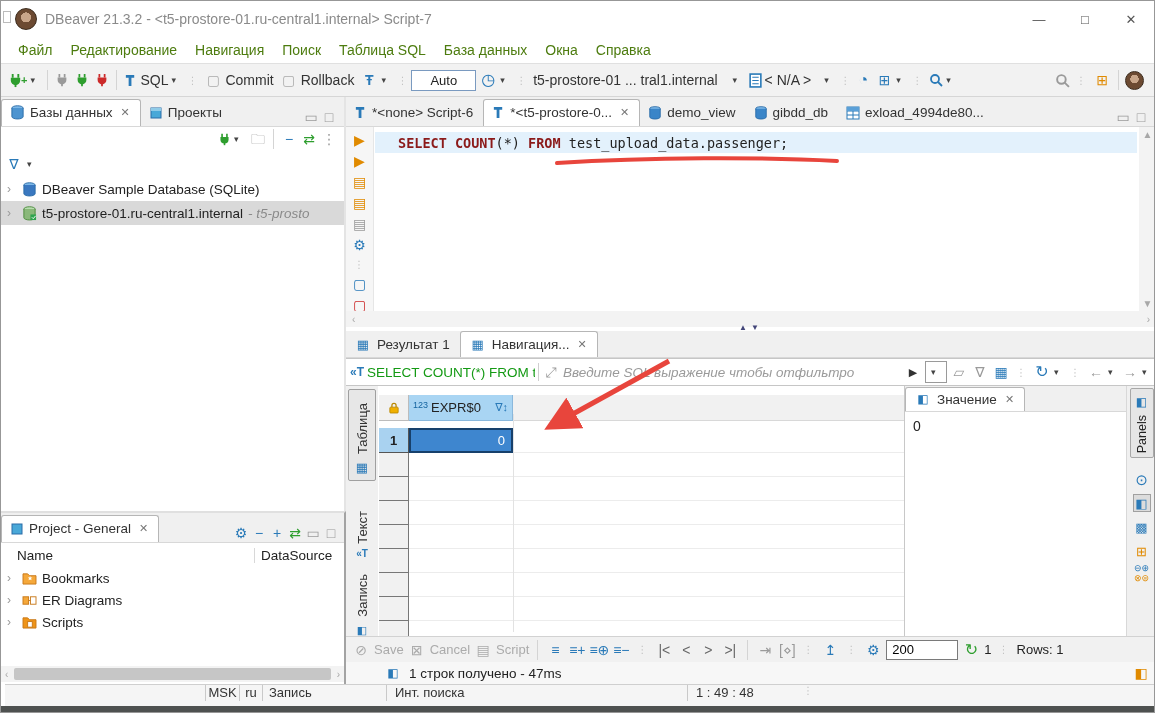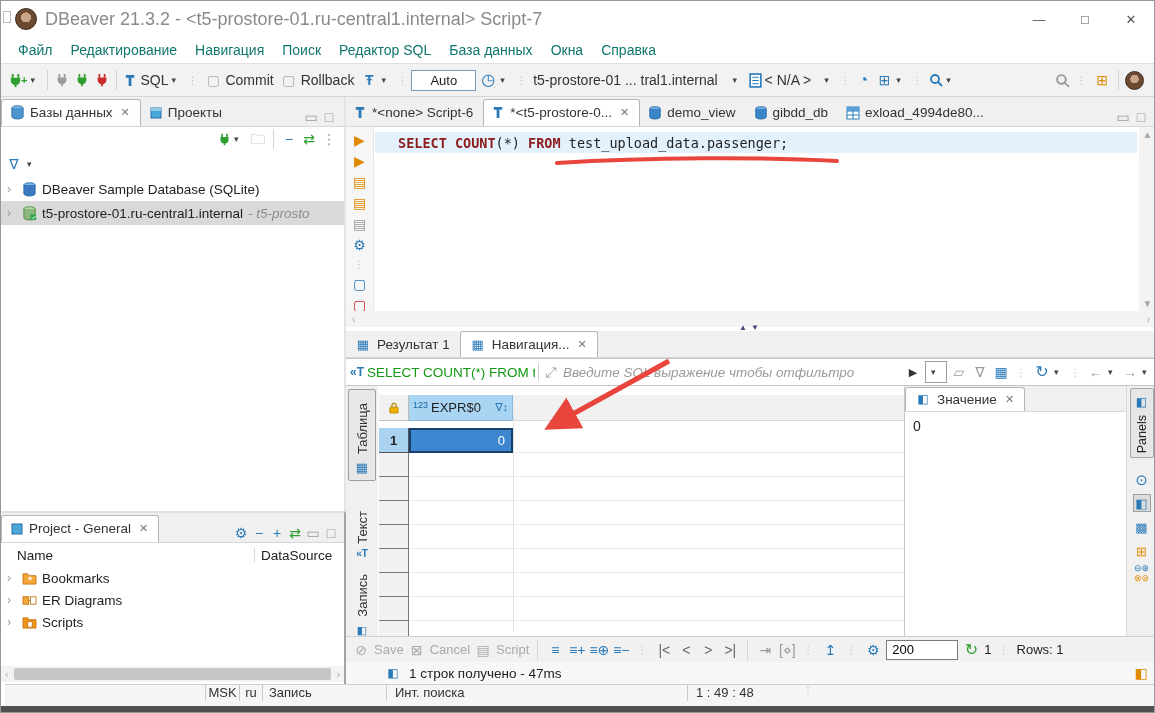--- a/index.html
+++ b/index.html
@@ -8,26 +8,26 @@
   .abs{position:absolute}
   .row{display:flex;align-items:center}
   .ic{display:inline-flex;align-items:center;justify-content:center;width:18px;height:18px;font-size:14px;line-height:1}
   .blue{color:#2a7ab8}.green{color:#2e9e2e}.red{color:#cc2a2a}.orange{color:#e08a00}
   .gray{color:#9a9a9a}.dgray{color:#666}.dis{color:#ababab}
   .caret{font-size:9px;color:#444;width:10px}
   .vsep{width:1px;height:20px;background:#d4d4d4;margin:0 4px}
   .dots{color:#c2c2c2;font-size:10px;letter-spacing:1px;margin:0 3px}
   
   .titlebar{position:absolute;left:0;top:0;width:100%;height:36px;background:#fff;display:flex;align-items:center}
-  .title-text{color:#8a8a8a;font-size:18px;margin-left:8px}
+  .title-text{color:#8a8a8a;font-size:14px;margin-left:8px}
   .winbtn{width:46px;height:34px;display:flex;align-items:center;justify-content:center;color:#555;font-size:13px}
   .logo{width:22px;height:22px;border-radius:50%;background:radial-gradient(circle at 50% 42%,#c9a68a 0 32%,#6c4a32 33% 100%);border:1px solid #3a2a1c;margin-left:14px}
   
   .menubar{position:absolute;left:0;top:36px;width:100%;height:26px;background:#fff;display:flex;align-items:center;padding-left:8px}
-  .menu-item{padding:3px 9px;font-size:14px;color:#0f766e}
+  .menu-item{padding:3px 9px;font-size:14px;color:#4d7c0f}
   
   .toolbar{position:absolute;left:0;top:62px;width:100%;height:34px;background:#f2f2f2;border-top:1px solid #e0e0e0;border-bottom:1px solid #d6d6d6;display:flex;align-items:center;padding:0 4px}
   .tbtn{display:inline-flex;align-items:center;gap:3px;padding:2px 3px;color:#333}
   .auto-box{border:1px solid #7a9ac0;background:#fff;padding:2px 18px;font-size:13px}
   
   .ptab-row{background:#f0f0f0;border-bottom:1px solid #d8d8d8;display:flex;align-items:flex-end}
   .ptab{display:inline-flex;align-items:center;gap:5px;padding:5px 10px 6px 8px;font-size:13.5px;color:#333}
   .ptab.active{background:#fff;border:1px solid #b6b6b6;border-bottom:none;border-radius:3px 3px 0 0}
   .closex{color:#777;font-size:11px;margin-left:3px}
   
@@ -68,21 +68,21 @@
     <span class="winbtn">—</span>
     <span class="winbtn">□</span>
     <span class="winbtn">✕</span>
   </div>
 
   <div class="menubar">
     <span class="menu-item">Файл</span>
     <span class="menu-item">Редактирование</span>
     <span class="menu-item">Навигация</span>
     <span class="menu-item">Поиск</span>
-    <span class="menu-item">Редактор SQL</span>
+    <span class="menu-item">Таблица SQL</span>
     <span class="menu-item">База данных</span>
     <span class="menu-item">Окна</span>
     <span class="menu-item">Справка</span>
   </div>
 
   <div class="toolbar">
     <span class="tbtn">
       <svg width="15" height="15" viewBox="0 0 16 16">
           <path d="M5 1v4M11 1v4" stroke="#2e9e2e" stroke-width="2"></path>
           <path d="M3 5h10v3a5 5 0 0 1-10 0z" fill="#2e9e2e"></path>

